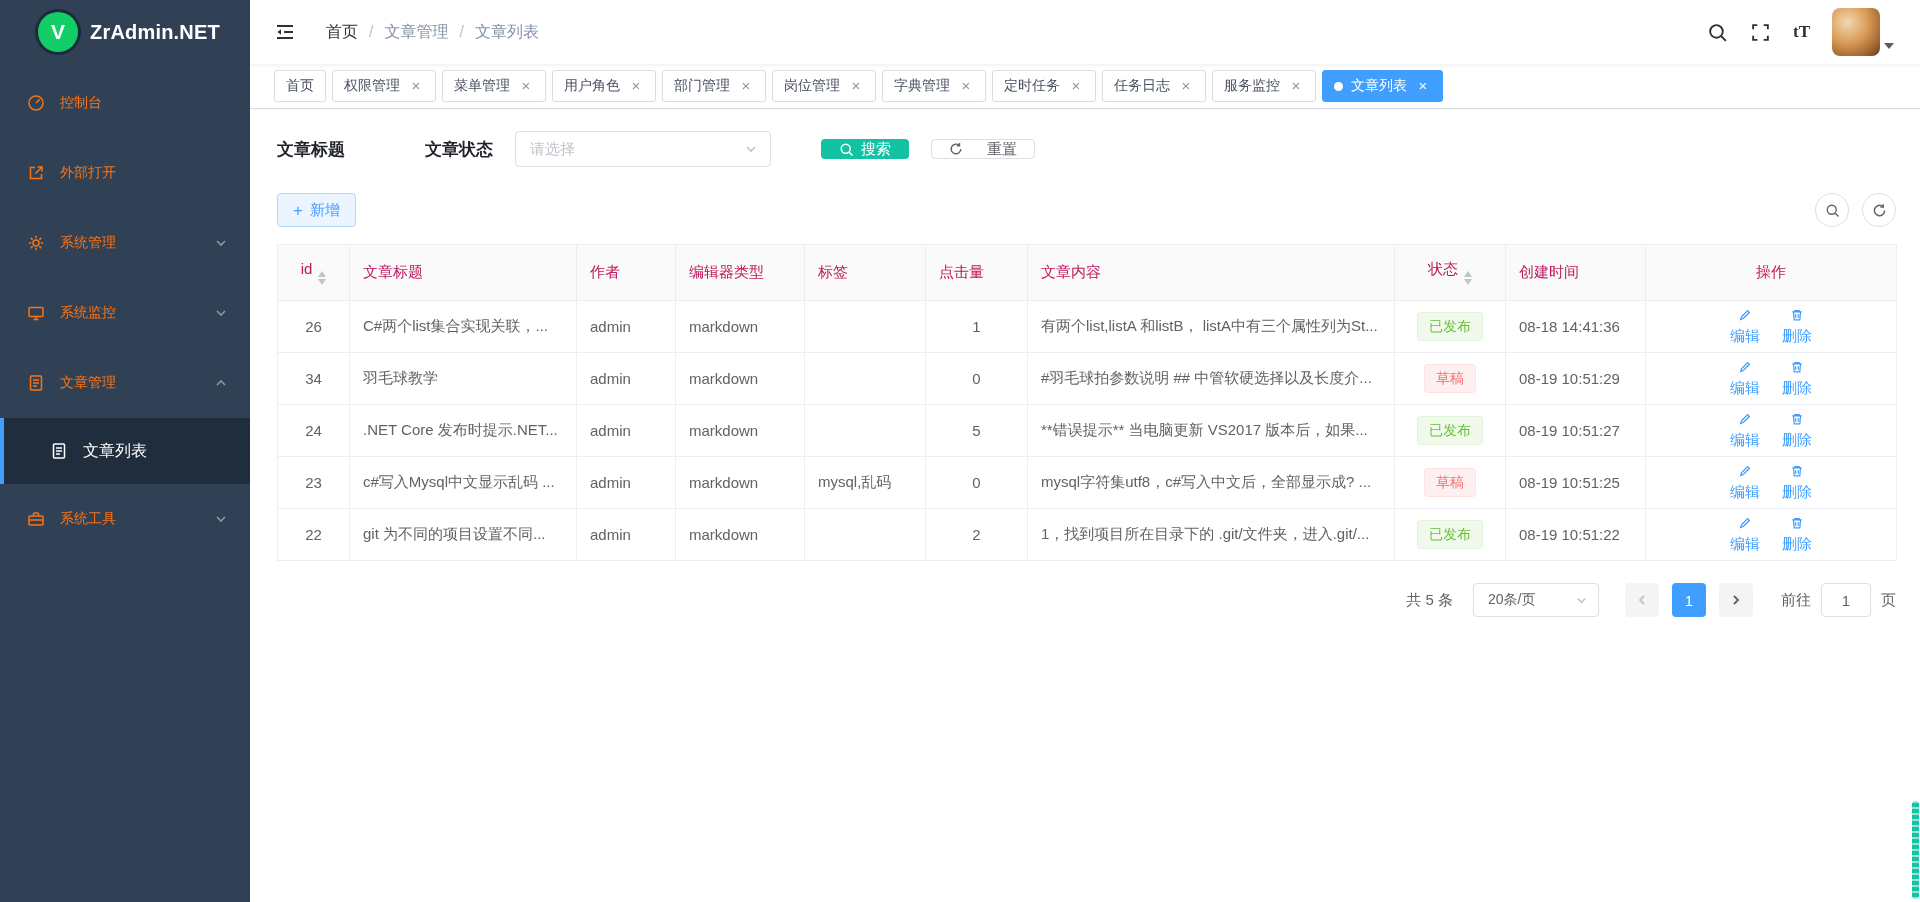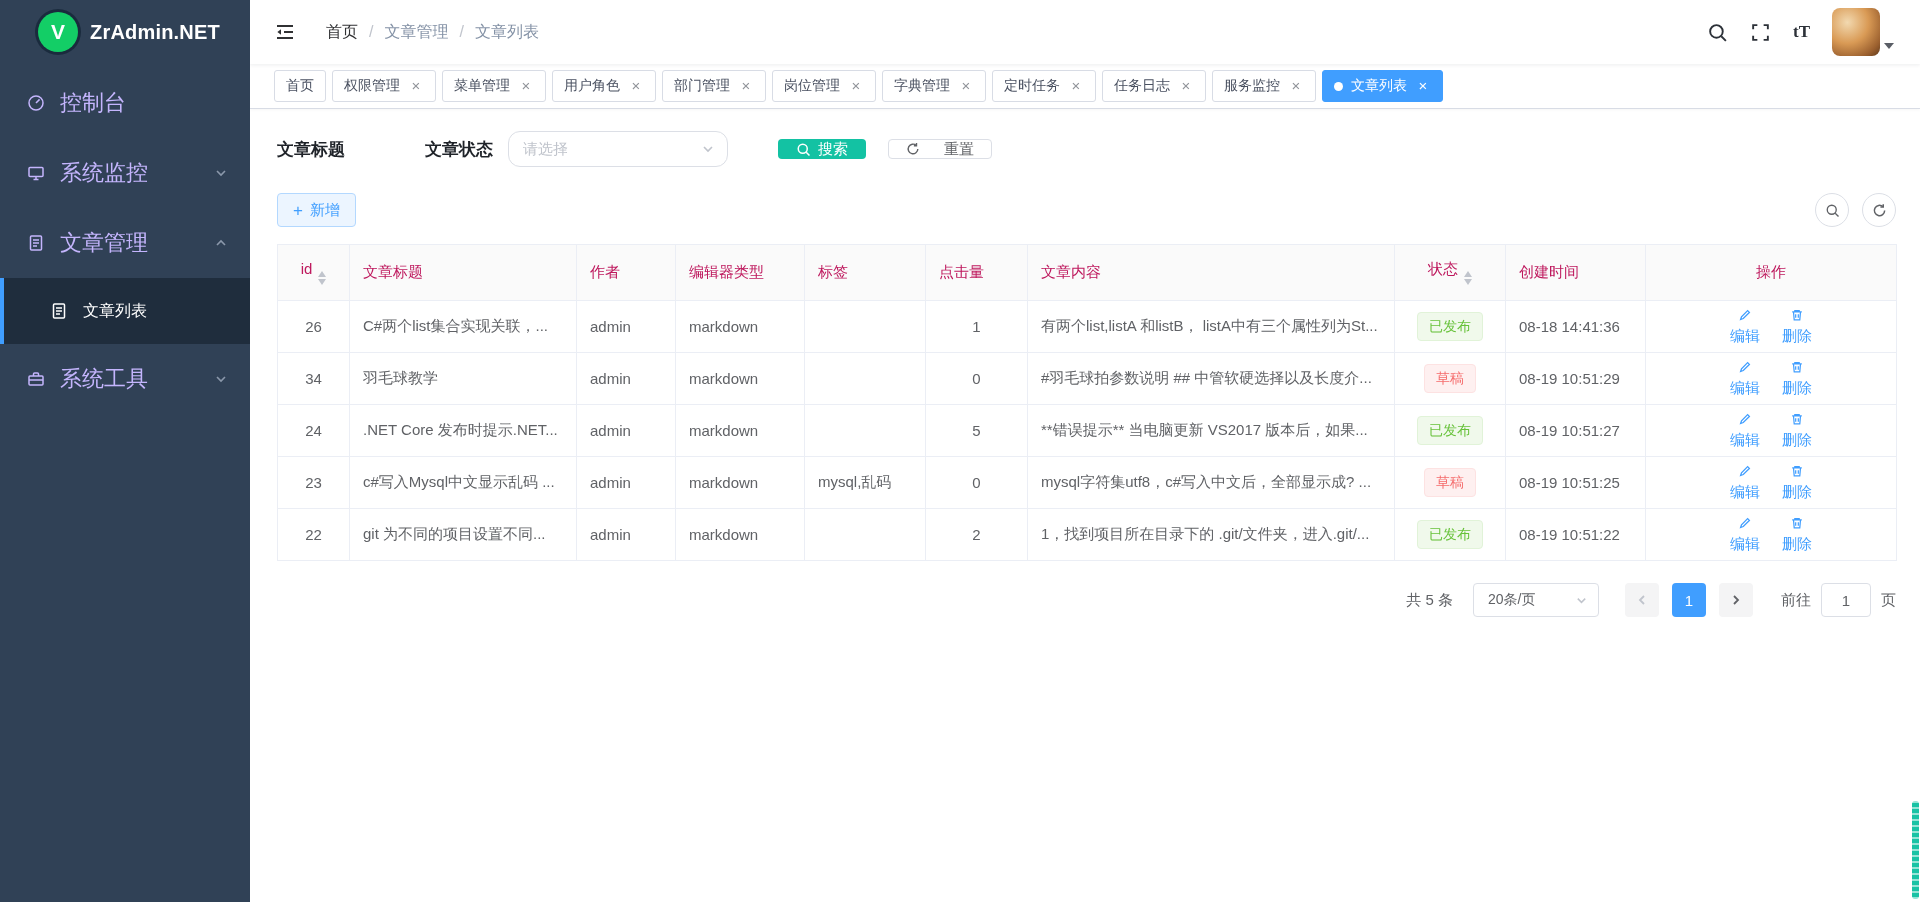--- a/index.html
+++ b/index.html
@@ -11,21 +11,21 @@
   svg { display:block; }
 
   
   .sidebar { position:fixed; left:0; top:0; width:250px; height:902px; background:#304156; z-index:20; }
   .logo { height:64px; display:flex; align-items:center; gap:12px; padding-left:38px; }
   .logo-badge { width:40px; height:40px; border-radius:50%; background:#13ce66; display:flex; align-items:center; justify-content:center;
     color:#fff; font-weight:bold; font-size:21px; box-shadow:0 0 0 3px rgba(10,25,41,.55); }
   .logo-text { color:#fff; font-size:20px; font-weight:bold; letter-spacing:.2px; }
   .menu { margin-top:4px; }
   .menu-item { position:relative; height:70px; display:flex; align-items:center; gap:15px; padding-left:27px;
-    color:#c4b5fd; font-size:22px; cursor:pointer; }
+    color:#f97316; font-size:14px; cursor:pointer; }
   .mi-icon { display:flex; color:inherit; }
   .mi-chevron { position:absolute; right:22px; color:#8b98ab; display:flex; }
   .submenu-item { position:relative; height:66px; display:flex; align-items:center; gap:15px; padding-left:46px;
     color:#ffffff; font-size:16px; background:#1f2d3d; cursor:pointer; border-left:4px solid #409eff; }
 
   
   .main { margin-left:250px; }
 
   .topbar { height:64px; display:flex; align-items:center; padding:0 26px 0 24px; background:#fff;
     box-shadow:0 1px 4px rgba(0,21,41,.08); position:relative; z-index:5; }
@@ -54,22 +54,22 @@
 
   .content { padding:22px 24px 0 27px; }
 
   
   .filter-row { display:flex; align-items:center; }
   .f-label { font-size:17px; font-weight:bold; color:#1f2329; white-space:nowrap; }
   .f-label2 { margin-left:80px; }
   .f-input { width:212px; height:36px; border:1px solid #dcdfe6; border-radius:4px; padding:0 14px; font-size:15px;
     color:#606266; margin-left:26px; outline:none; font-family:inherit; }
   .f-input::placeholder { color:#c0c4cc; }
-  .f-select { width:220px; height:36px; border:1px solid #dcdfe6; border-radius:12px; display:flex; align-items:center;
-    justify-content:space-between; padding:0 12px 0 14px; margin-left:15px; cursor:pointer; background:#fff; }
+  .f-select { width:256px; height:36px; border:1px solid #dcdfe6; border-radius:4px; display:flex; align-items:center;
+    justify-content:space-between; padding:0 12px 0 14px; margin-left:22px; cursor:pointer; background:#fff; }
   .f-select-placeholder { color:#c0c4cc; font-size:15px; }
   .select-caret { color:#c0c4cc; display:flex; }
 
   .btn { display:inline-flex; align-items:center; gap:7px; height:20px; padding:0 17px; border-radius:4px; font-size:15px;
     cursor:pointer; border:1px solid transparent; background:none; font-family:inherit; white-space:nowrap; }
   .btn-search { background:#13c2a3; color:#fff; margin-left:50px; }
   .btn-reset { background:#fff; border-color:#dcdfe6; color:#606266; margin-left:22px;gap:24px; }
 
   
   .toolbar-row { margin-top:26px; display:flex; align-items:center; }
@@ -128,20 +128,43 @@
   </div>
   <nav class="menu">
     <div class="menu-item">
       <span class="mi-icon">
         <svg width="18" height="18" viewBox="0 0 18 18" fill="none" stroke="currentColor" stroke-width="1.5">
             <circle cx="9" cy="9" r="7"></circle>
             <path d="M9 9l3.6-3.6"></path>
           </svg>
       </span>
       <span class="mi-label">控制台</span>
+    </div>
+    <div class="menu-item">
+      <span class="mi-icon">
+        <svg width="18" height="18" viewBox="0 0 18 18" fill="none" stroke="currentColor" stroke-width="1.5">
+            <path d="M8 3.5H3.5v11H14.5V10"></path>
+            <path d="M10.5 3H15v4.5M15 3l-6.5 6.5"></path>
+          </svg>
+      </span>
+      <span class="mi-label">外部打开</span>
+    </div>
+    <div class="menu-item">
+      <span class="mi-icon">
+        <svg width="18" height="18" viewBox="0 0 18 18" fill="none" stroke="currentColor" stroke-width="1.5">
+            <circle cx="9" cy="9" r="3"></circle>
+            <path d="M9 1.8v2.4M9 13.8v2.4M1.8 9h2.4M13.8 9h2.4M3.9 3.9l1.7 1.7M12.4 12.4l1.7 1.7M14.1 3.9l-1.7 1.7M5.6 12.4l-1.7 1.7"></path>
+          </svg>
+      </span>
+      <span class="mi-label">系统管理</span>
+      <span class="mi-chevron">
+        <svg width="14" height="14" viewBox="0 0 14 14" fill="none" stroke="currentColor" stroke-width="1.6">
+            <path d="M3 5l4 4 4-4"></path>
+          </svg>
+      </span>
     </div>
     <div class="menu-item">
       <span class="mi-icon">
         <svg width="18" height="18" viewBox="0 0 18 18" fill="none" stroke="currentColor" stroke-width="1.5">
             <rect x="2" y="3.5" width="14" height="9" rx="1"></rect>
             <path d="M6.5 15.5h5M9 12.5v3"></path>
           </svg>
       </span>
       <span class="mi-label">系统监控</span>
       <span class="mi-chevron">

